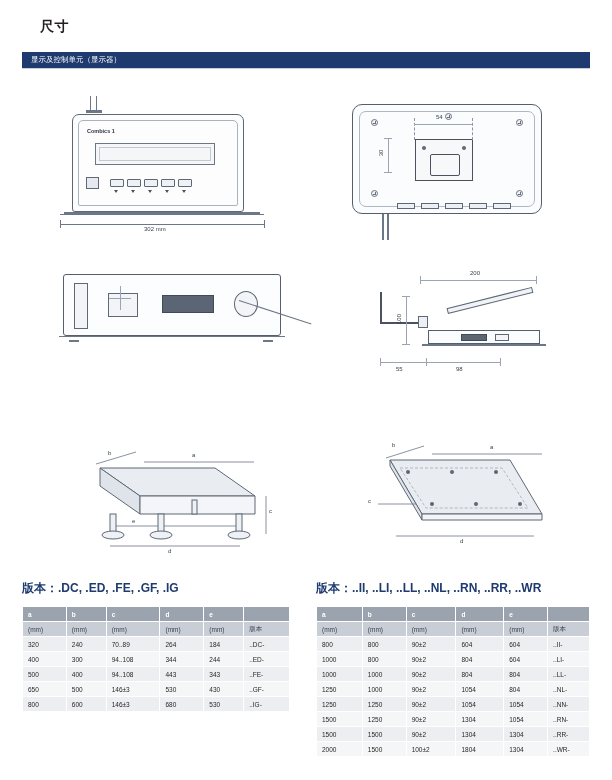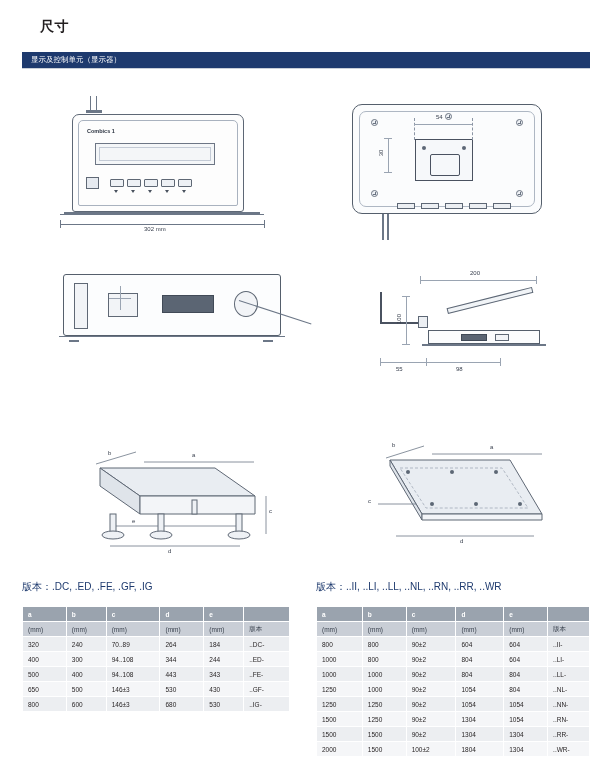--- a/index.html
+++ b/index.html
@@ -171,22 +171,22 @@
     position: absolute;
     height: 6px;
     background: #f1f4f7;
     border: 1px solid #5d6775;
     transform-origin: left bottom;
   }
 
   
   .ver-label {
     position: absolute;
-    font-size: 10px;
-    font-weight: normal;
+    font-size: 12px;
+    font-weight: bold;
     color: #1e3a6e;
   }
   table.spec {
     position: absolute;
     border-collapse: collapse;
     font-size: 6.5px;
     color: #231f20;
   }
   table.spec th, table.spec td {
     border: 1px solid #ffffff;

